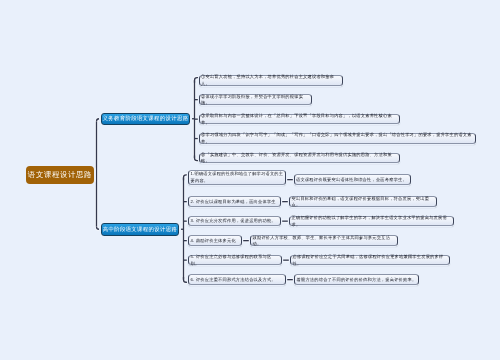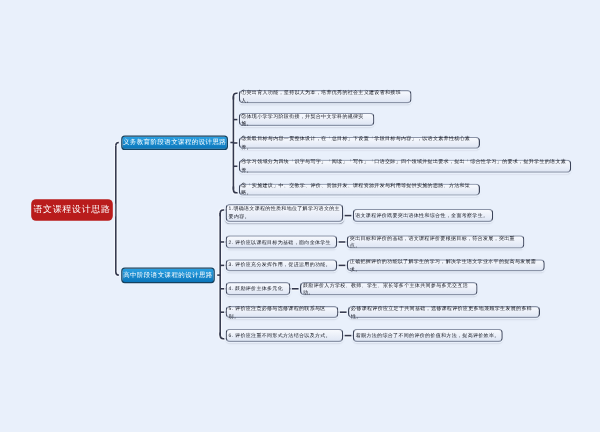--- a/index.html
+++ b/index.html
@@ -5,21 +5,21 @@
 html,body{margin:0;padding:0;}
 body{
   width:500px;height:360px;background:#e9f0fb;
   -webkit-font-smoothing:antialiased;
   font-family:"Liberation Sans",sans-serif;
   overflow:hidden;position:relative;
 }
 #map{position:absolute;left:0;top:0;width:500px;height:360px;will-change:transform;}
 .node{position:absolute;box-sizing:border-box;display:flex;align-items:center;white-space:nowrap;}
 .root-node{
-  background:#b91c1c;border-radius:4px;color:#ffffff;
+  background:#a16207;border-radius:4px;color:#ffffff;
   justify-content:center;font-size:7.45px;letter-spacing:0.6px;
   box-shadow:0 0 0 2px #e9f0fb;
 }
 .l2-node{
   background:linear-gradient(#2aa0e2,#0a76bb);
   border:1px solid #14415f;border-radius:3px;color:#ffffff;
   justify-content:center;font-size:5.4px;letter-spacing:0.35px;
   box-shadow:0 0 0 2px #e9f0fb;
 }
 .leaf-node{

